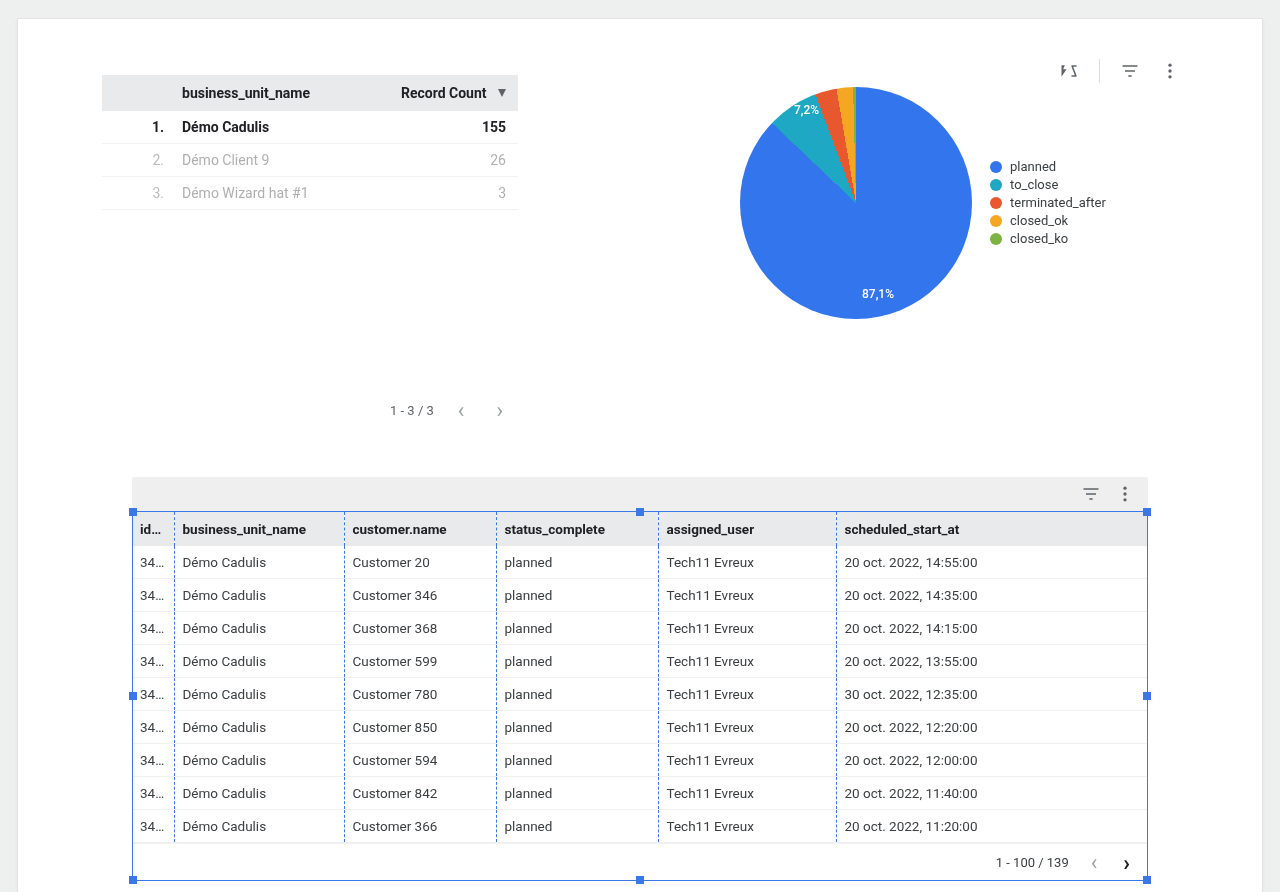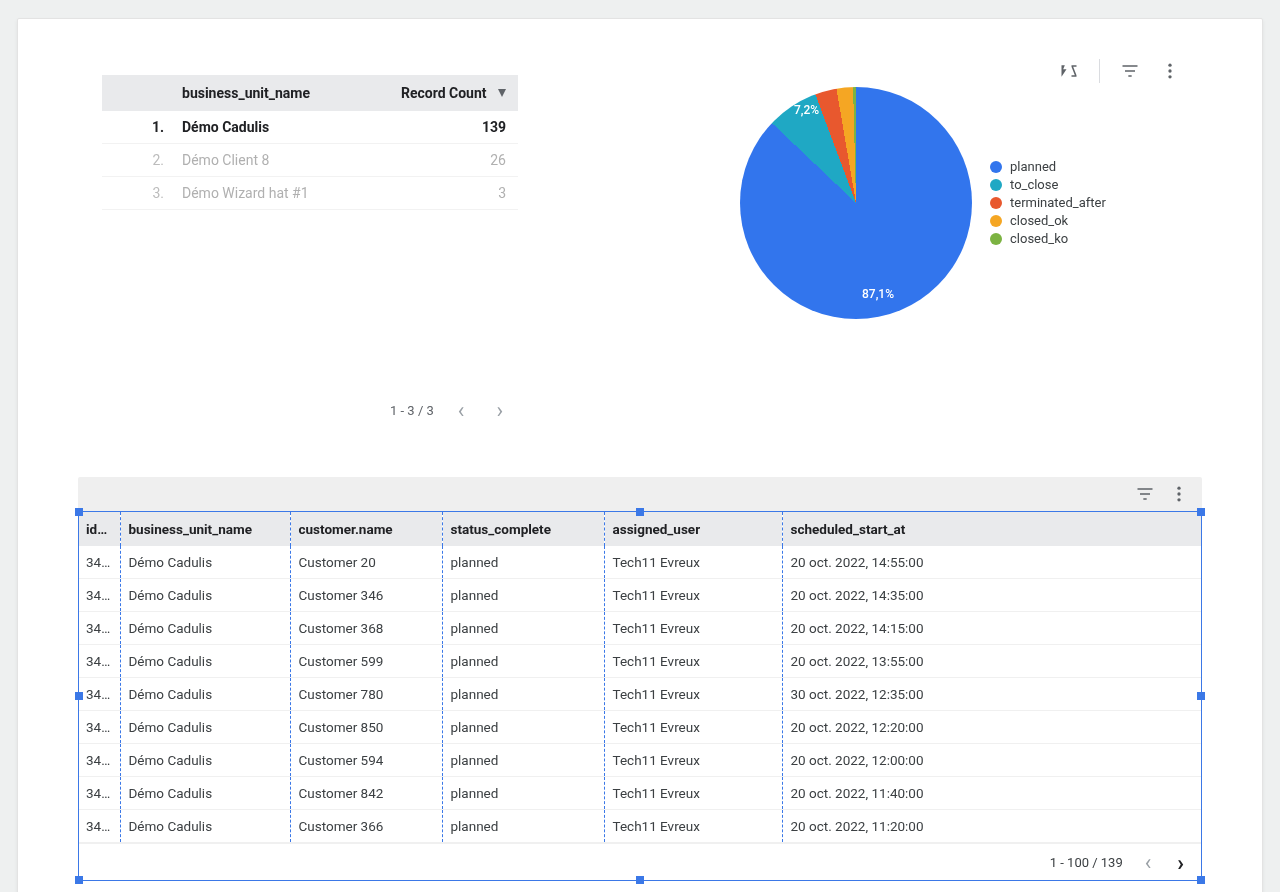--- a/index.html
+++ b/index.html
@@ -32,21 +32,21 @@
 
   
   .pie-wrap { position:absolute; left:722px; top:68px; width:430px; height:270px; }
   .pie { position:relative; width:232px; height:232px; border-radius:50%; }
   .slice-label { position:absolute; color:#fff; font-size:12px; font-weight:500; }
   .legend { position:absolute; left:250px; top:72px; font-size:13px; }
   .legend-row { display:flex; align-items:center; gap:8px; margin-bottom:3px; color:#3c4043; }
   .swatch { width:12px; height:12px; border-radius:50%; display:inline-block; }
 
   
-  .big-card { position:relative; margin:50px auto 10px; width:1124px; }
+  .big-card { position:relative; margin:50px auto 10px; width:1016px; }
   .card-head { height:34px; background:#efefef; position:relative; border-top-left-radius:2px; border-top-right-radius:2px; display:flex; align-items:center; justify-content:flex-end; padding:0 10px; gap:8px; border-bottom:1px solid #e3e3e3;}
   .card-head .icon-btn { width:26px; height:26px; }
 
   .selected-outline { position:absolute; left:0; top:34px; right:0; bottom:0; border:1px solid #3b78e7; pointer-events:none; }
   .handle { width:8px; height:8px; background:#3b78e7; position:absolute; }
   .handle.tl { left:-4px; top:-4px; } .handle.tr { right:-4px; top:-4px; }
   .handle.bl { left:-4px; bottom:-4px; } .handle.br { right:-4px; bottom:-4px; }
   .handle.ml { left:-4px; top:calc(50% - 4px); } .handle.mr { right:-4px; top:calc(50% - 4px); }
   .handle.tm { top:-4px; left:calc(50% - 4px); } .handle.bm { bottom:-4px; left:calc(50% - 4px); }
 
@@ -100,25 +100,25 @@
           <th><span>business_unit_name</span></th>
           <th class="rc">
             <span class="rc-sort"><span>Record Count</span>&nbsp;<span class="tri-down"></span></span>
           </th>
         </tr>
       </thead>
       <tbody id="small-rows">
           <tr class="first">
             <td class="idx">1.</td>
     <td class="name">Démo Cadulis</td>
-    <td class="rc">139</td>
+    <td class="rc">155</td>
           </tr>
           <tr class="rest">
             <td class="idx">2.</td>
-    <td class="name">Démo Client 8</td>
+    <td class="name">Démo Client 9</td>
     <td class="rc">26</td>
           </tr>
           <tr class="rest">
             <td class="idx">3.</td>
     <td class="name">Démo Wizard hat #1</td>
     <td class="rc">3</td>
           </tr>
         </tbody>
     </table>
 

